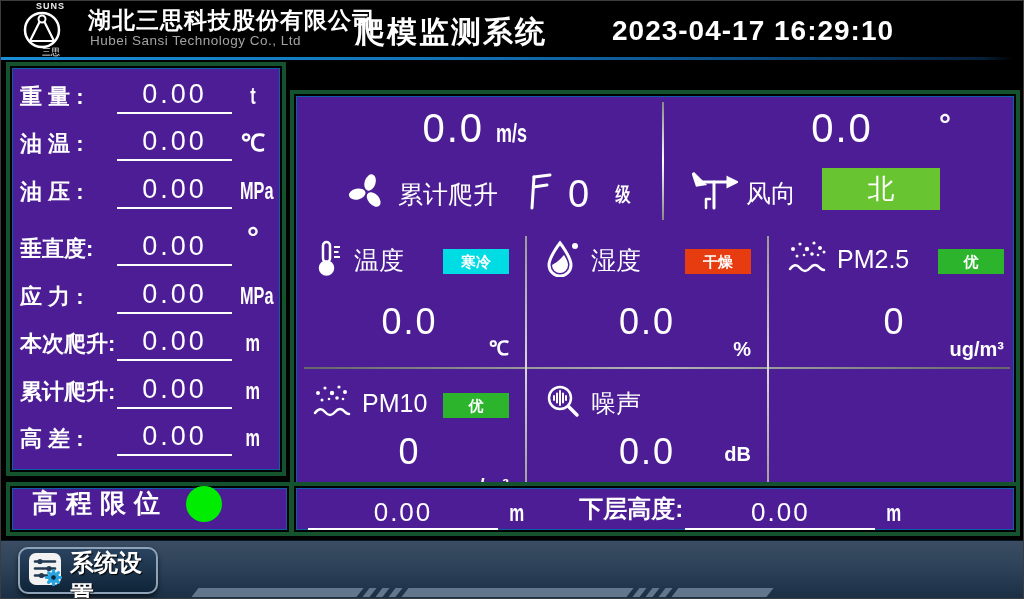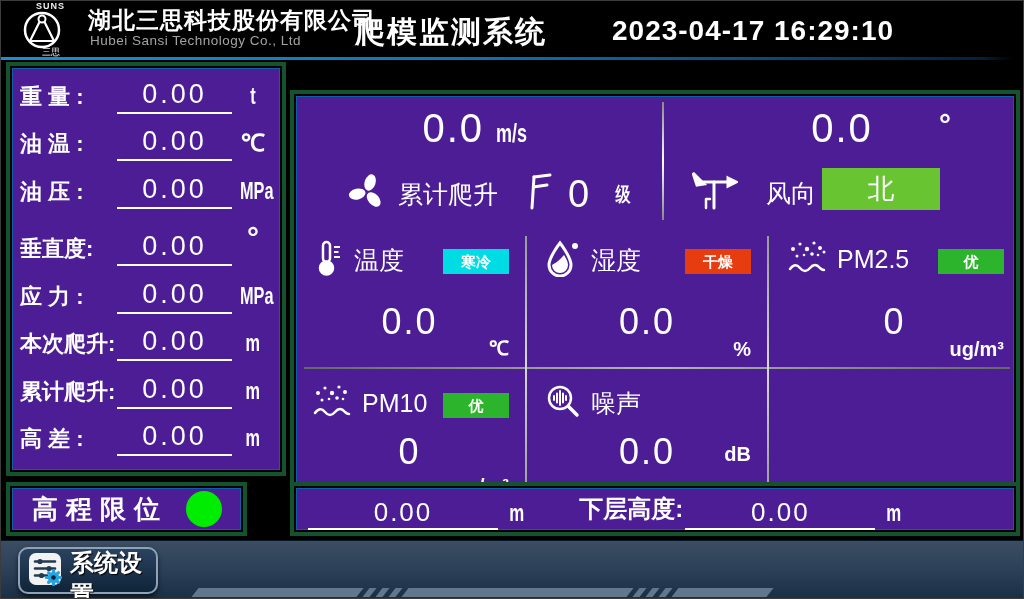--- a/index.html
+++ b/index.html
@@ -31,21 +31,21 @@
     display:flex; flex-direction:column; justify-content:space-around; padding:8px 8px 8px 10px; }
   .lp-row { display:flex; align-items:flex-end; }
   .lp-label { font-size:22px; font-weight:bold; white-space:pre; line-height:1; padding-bottom:7px; min-width:97px; }
   .lp-value { flex:1; border-bottom:2px solid #fff; text-align:center; font-size:27px;
     letter-spacing:3px; line-height:1; padding-bottom:4px; margin-bottom:1px; }
   .lp-unit { width:42px; font-size:24px; font-weight:bold; line-height:1; padding-bottom:7px; text-align:center; }
   .cond { display:inline-block; transform:scaleX(0.68); transform-origin:center bottom; }
   .u-deg { font-size:30px; padding-bottom:14px; }
 
   
-  .elev-panel { left:6px; top:482px; width:241px; height:54px; display:flex; align-items:center; }
+  .elev-panel { left:6px; top:482px; width:287px; height:54px; display:flex; }
   .elev-label { font-size:26px; font-weight:bold; letter-spacing:8px; margin-left:22px; }
   .status-dot { width:36px; height:36px; border-radius:50%; background:#00ec00; margin-left:18px; }
 
   
   .right-panel { left:290px; top:62px; width:730px; height:414px;margin-top:28px; }
   .rp-inner { position:absolute; inset:0; }
 
   .wind-divider { position:absolute; left:368px; top:8px; width:2px; height:118px;
     background:linear-gradient(#888,#fff,#888); }
   .ws-value-row { position:absolute; left:0; top:12px; width:368px; text-align:center; }
@@ -53,21 +53,21 @@
   .ws-unit { font-size:25px; font-weight:bold; display:inline-block; transform:scaleX(0.72); margin-left:2px; }
   .ws-line2 { position:absolute; left:52px; top:76px; display:flex; align-items:center; }
   .ws-label { font-size:25px; margin-left:10px; }
   .wl-icon { margin-left:28px; }
   .wl-value { font-size:38px; margin-left:16px; letter-spacing:0; }
   .wl-unit { font-size:20px; font-weight:bold; margin-left:24px; display:inline-block; transform:scaleX(0.75); }
 
   .wd-value-row { position:absolute; left:370px; top:12px; width:356px; text-align:center; }
   .wd-value { font-size:40px; letter-spacing:2px; }
   .wd-unit { position:absolute; left:645px; top:14px; font-size:30px; font-weight:bold; }
-  .wd-line2 { position:absolute; left:398px; top:76px; display:flex; align-items:center;gap:20px; }
+  .wd-line2 { position:absolute; left:398px; top:76px; display:flex; align-items:center; }
   .wd-label { font-size:25px; margin-left:8px; }
   .badge-north { position:absolute; left:528px; top:74px; width:118px; height:42px;
     background:#68c430; color:#fff; font-size:27px; text-align:center; line-height:42px; }
 
   .grid-hline { position:absolute; left:10px; top:273px; width:706px; height:2px;
     background:linear-gradient(to right,#666,#b5b5b5,#666); }
   .grid-vline { position:absolute; width:2px; background:linear-gradient(#9a9a9a,#d8d8d8,#9a9a9a); }
   .v1 { left:231px; top:142px; height:260px; }
   .v2 { left:473px; top:142px; height:260px; }
 

